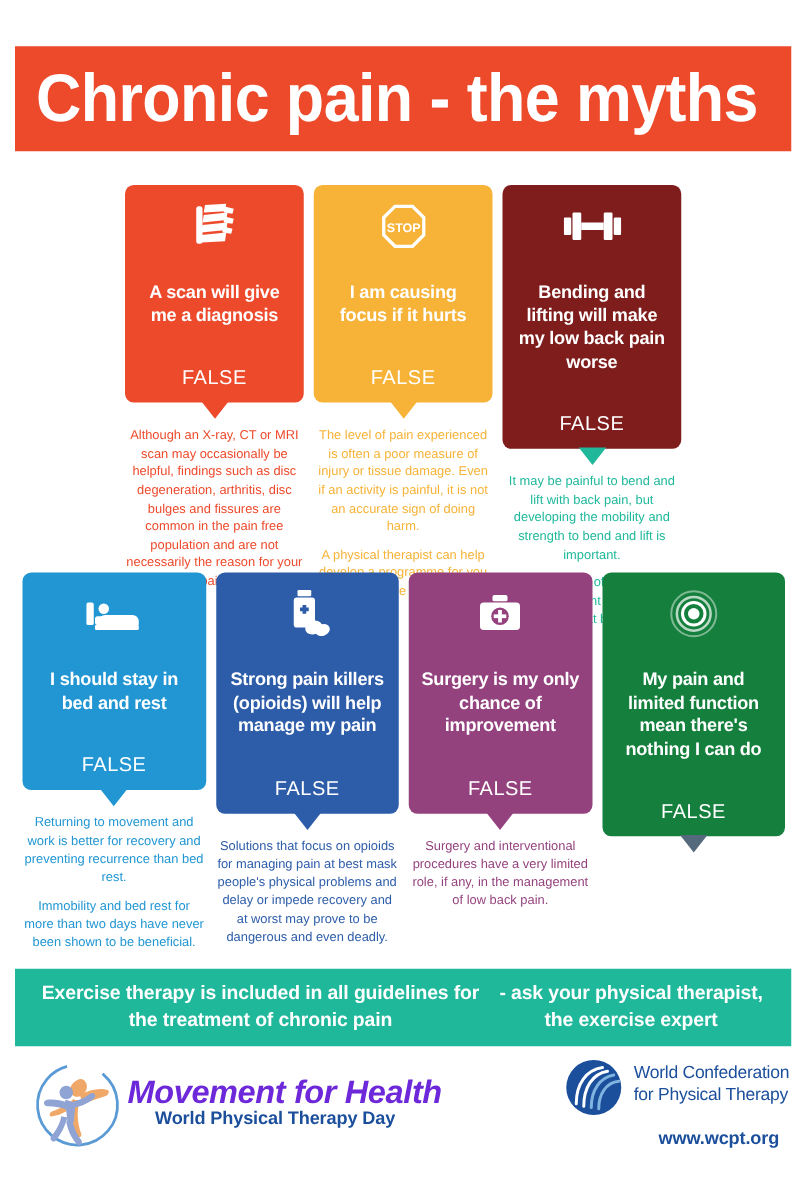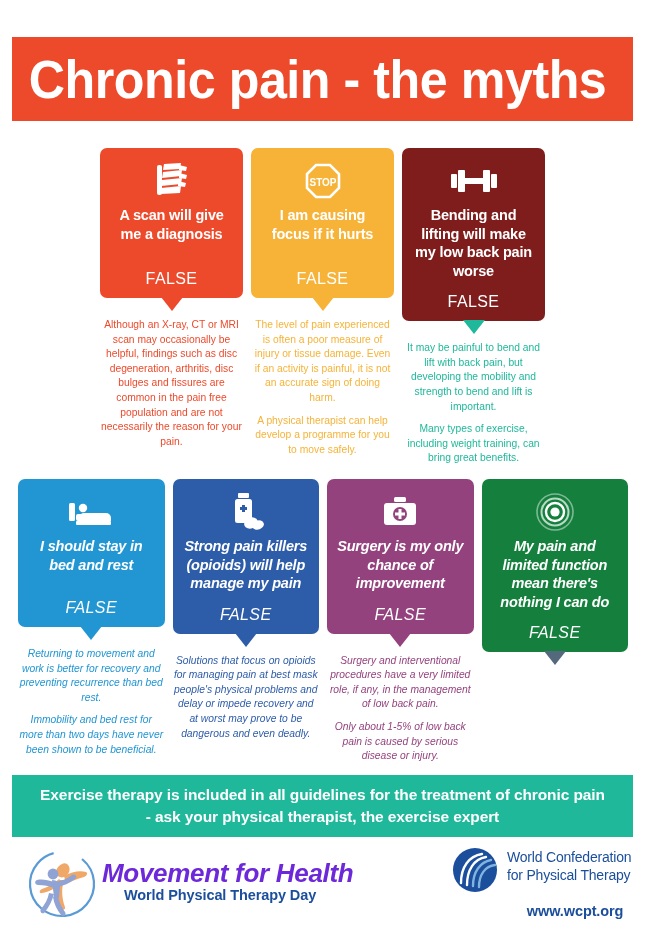--- a/index.html
+++ b/index.html
@@ -26,35 +26,36 @@
     padding-left: 18px;
     line-height: 1;
     transform: scaleX(0.93);
     transform-origin: left center;
     white-space: nowrap;
   }
 
   
   .row { position: absolute; display: flex; }
   .row-1 { left: 100px; top: 148px; width: 445px; gap: 8px; }
-  .row-2 { left: 18px; top: 479px; width: 610px; gap: 8px; font-style: italic; }
+  .row-2 { left: 18px; top: 458px; width: 610px; gap: 8px; }
 
   .col { display: flex; flex-direction: column; align-items: center; }
   .row-1 .col { width: 143px; }
   .row-2 .col { width: 148px; }
 
   
   .card {
     width: 100%;
     border-radius: 7px;
     padding: 12px 9px 10px 9px;
     display: flex; flex-direction: column;
     align-items: center;
     position: relative;
     color: #ffffff;
+    gap: 19px;
   }
   .card .tail {
     position: absolute;
     bottom: -13px; left: 50%;
     margin-left: -11px;
     width: 0; height: 0;
     border-left: 11px solid transparent;
     border-right: 11px solid transparent;
     border-top-width: 14px;
     border-top-style: solid;
@@ -92,21 +93,21 @@
   .card-body p + p { margin-top: 8px; }
 
   .row-1 .card { min-height: 150px; }
   .row-2 .card { min-height: 148px; }
 
   
   .footer-banner {
     position: absolute; left: 12px; top: 775px;
     width: 621px; height: 62px;
     background: #1FB89B;
-    display: flex; flex-direction: column;
+    display: flex; flex-direction: row;
     align-items: center; justify-content: center;
     color: #ffffff;
     text-align: center;
     font-weight: bold;
     font-size: 15.5px;
     line-height: 1.42;
     letter-spacing: -0.1px;
     padding: 0 14px;
   }
 
@@ -279,21 +280,20 @@
             <rect x="12" y="16.5" width="10" height="3" fill="#ffffff"></rect>
           </g>
         </svg>
       </div>
       <div class="card-title">Surgery is my only chance of improvement</div>
       <div class="card-verdict">FALSE</div>
       <div class="tail" style="border-top-color: rgb(148, 66, 126);"></div>
     </div>
     <div class="card-body" style="color: rgb(148, 66, 126);">
       <p>Surgery and interventional procedures have a very limited role, if any, in the management of low back pain.</p>
-      <p>Only about 1-5% of low back pain is caused by serious disease or injury.</p>
     </div>
   </div>
 
   <div class="col">
     <div class="card" style="background: #15803d;">
       <div class="card-icon">
         <svg width="40" height="40" viewBox="0 0 40 40">
           <g fill="none" stroke="#ffffff">
             <circle cx="20" cy="20" r="18" stroke-width="1.6" opacity="0.45"></circle>
             <circle cx="20" cy="20" r="13.5" stroke-width="2" opacity="0.7"></circle>

